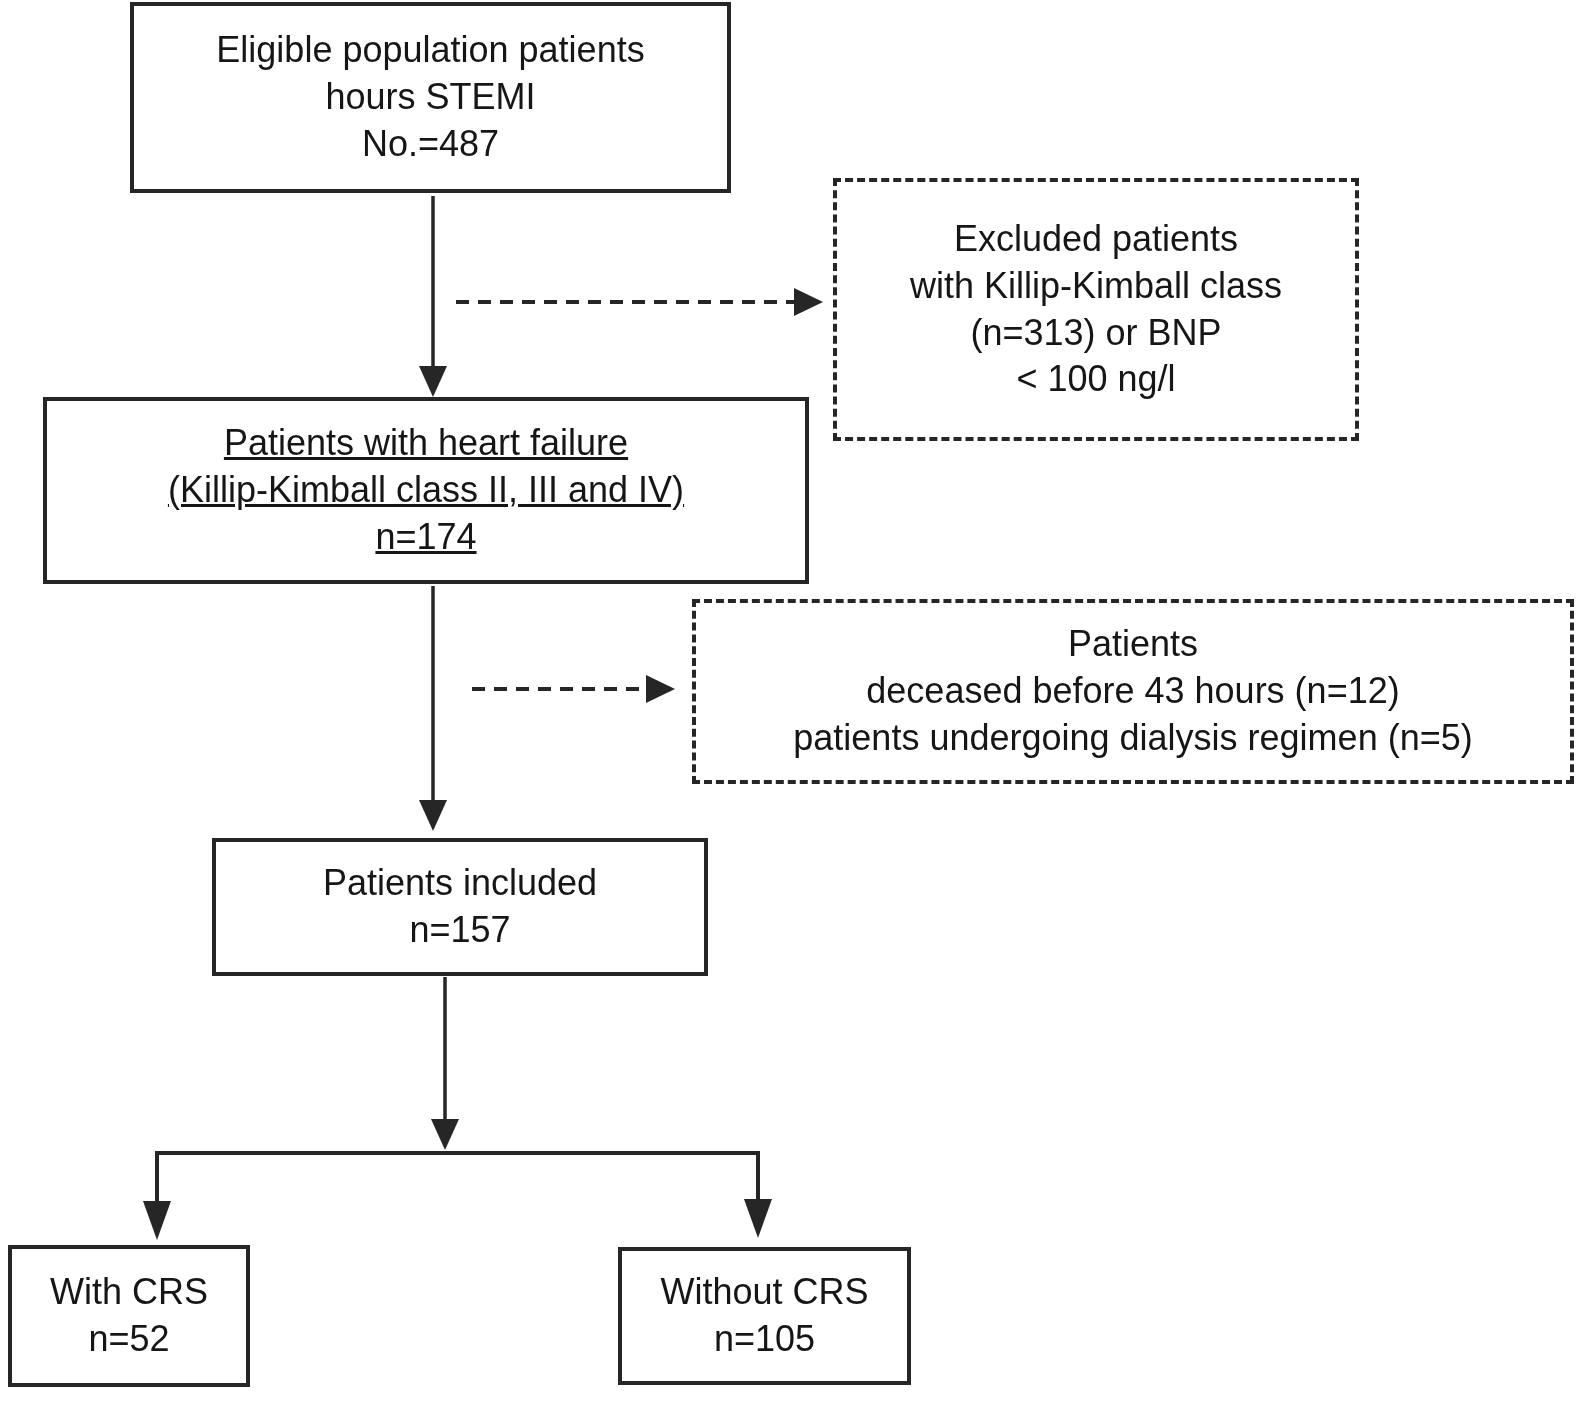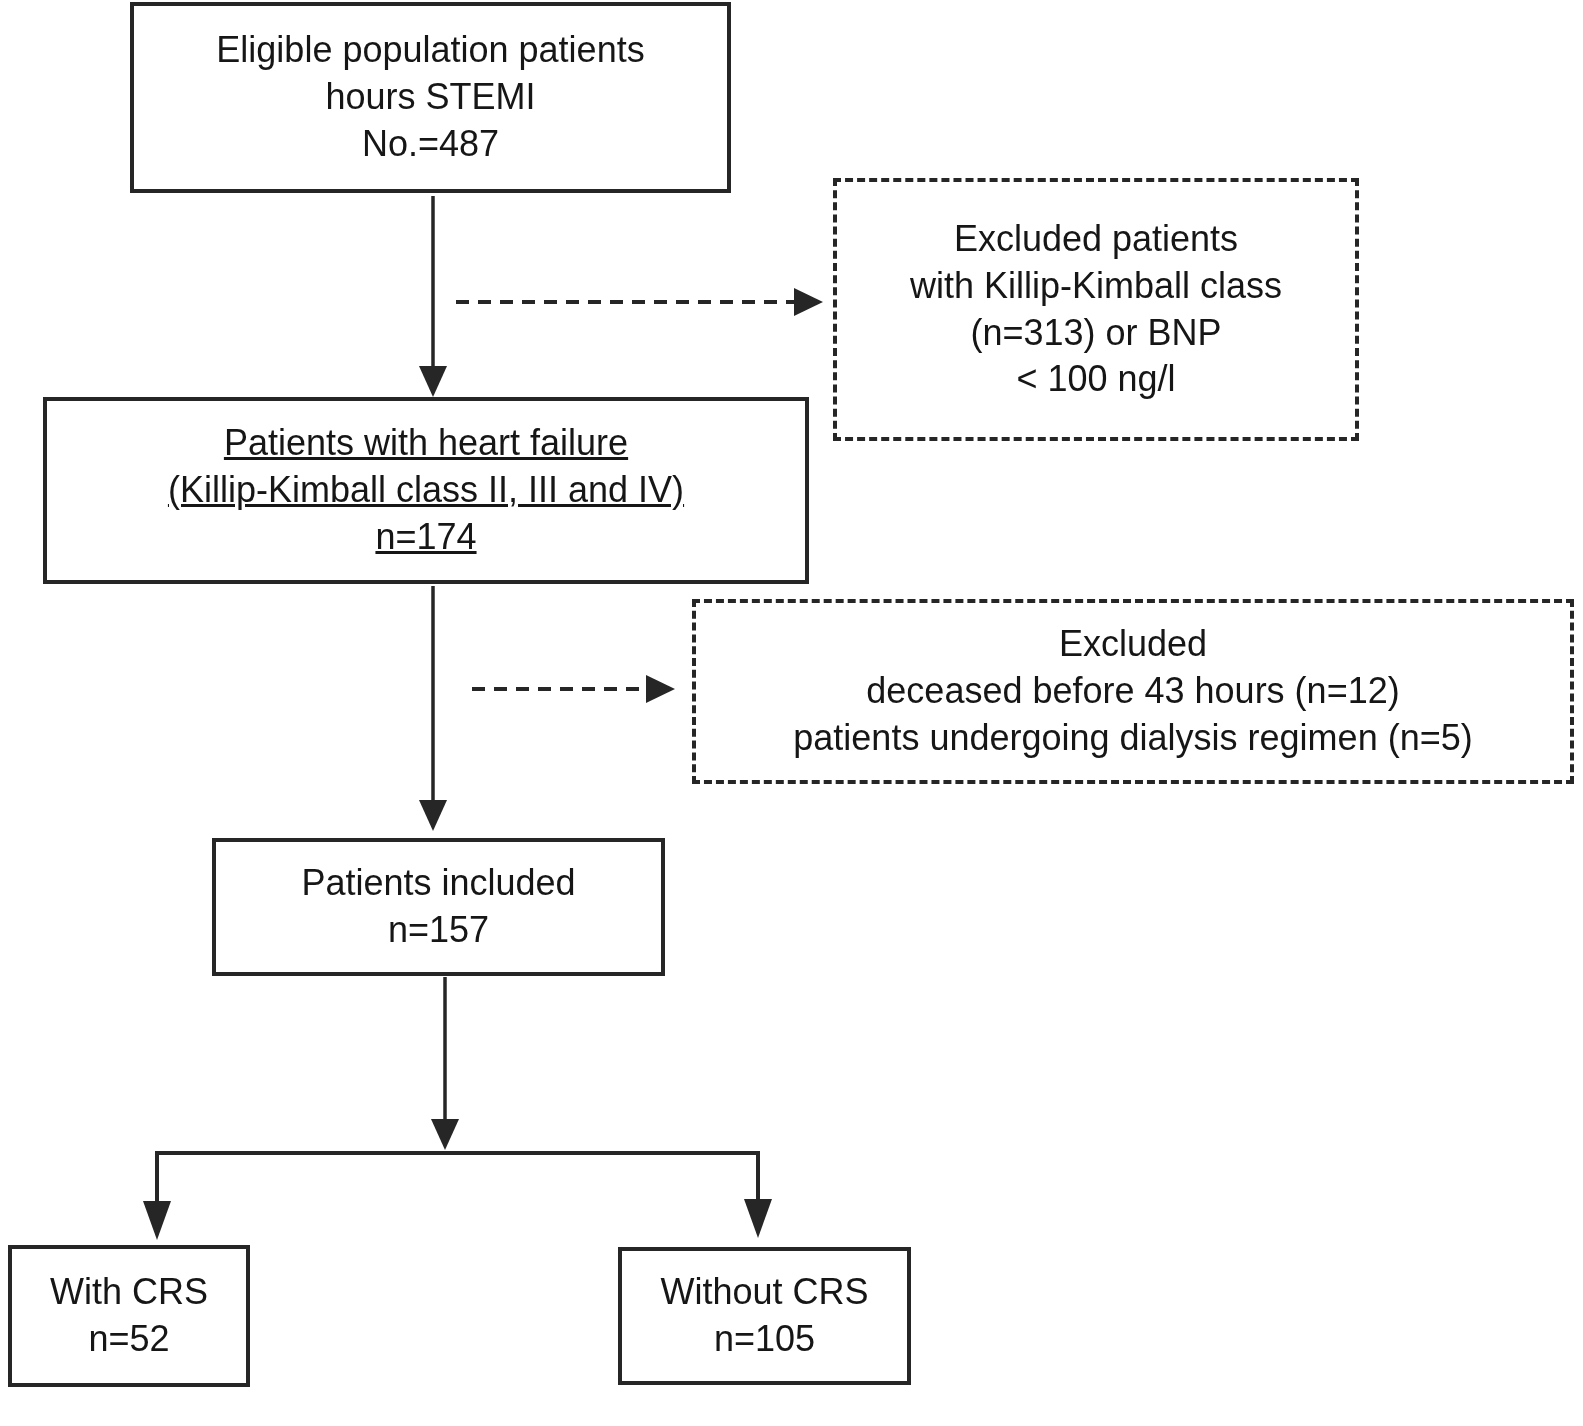--- a/index.html
+++ b/index.html
@@ -45,21 +45,21 @@
   .box.solid  { border: 4px solid var(--line); }
   .box.dashed { border: 4px dashed var(--line); text-align: center; }
 
   .box .bline { display: block; white-space: nowrap; }
 
   
   #box-eligible          { left: 130px; top: 2px;    width: 601px; height: 191px; }
   #box-excluded-killip   { left: 833px; top: 178px;  width: 526px; height: 263px; }
   #box-heart-failure     { left: 43px;  top: 397px;  width: 766px; height: 187px; text-decoration: underline; }
   #box-excluded-deceased { left: 692px; top: 599px;  width: 882px; height: 185px; }
-  #box-included          { left: 212px; top: 838px;  width: 453px; height: 138px; }
+  #box-included          { left: 212px; top: 838px;  width: 496px; height: 138px; }
   #box-with-crs          { left: 8px;   top: 1245px; width: 242px; height: 142px; }
   #box-without-crs       { left: 618px; top: 1247px; width: 293px; height: 138px; }
 
   .stroke-line {
     stroke: var(--line);
     fill: none;
   }
   .arrow-head {
     fill: var(--line);
     stroke: none;
@@ -117,21 +117,21 @@
     <span class="bline">&lt; 100 ng/l</span>
   </div>
 
   <div class="box solid" id="box-heart-failure">
     <span class="bline">Patients with heart failure</span>
     <span class="bline">(Killip-Kimball class II, III and IV)</span>
     <span class="bline">n=174</span>
   </div>
 
   <div class="box dashed" id="box-excluded-deceased">
-    <span class="bline">Excluded</span>
+    <span class="bline">Patients</span>
     <span class="bline">deceased before 43 hours (n=12)</span>
     <span class="bline">patients undergoing dialysis regimen (n=5)</span>
   </div>
 
   <div class="box solid" id="box-included">
     <span class="bline">Patients included</span>
     <span class="bline">n=157</span>
   </div>
 
   <div class="box solid" id="box-with-crs">

